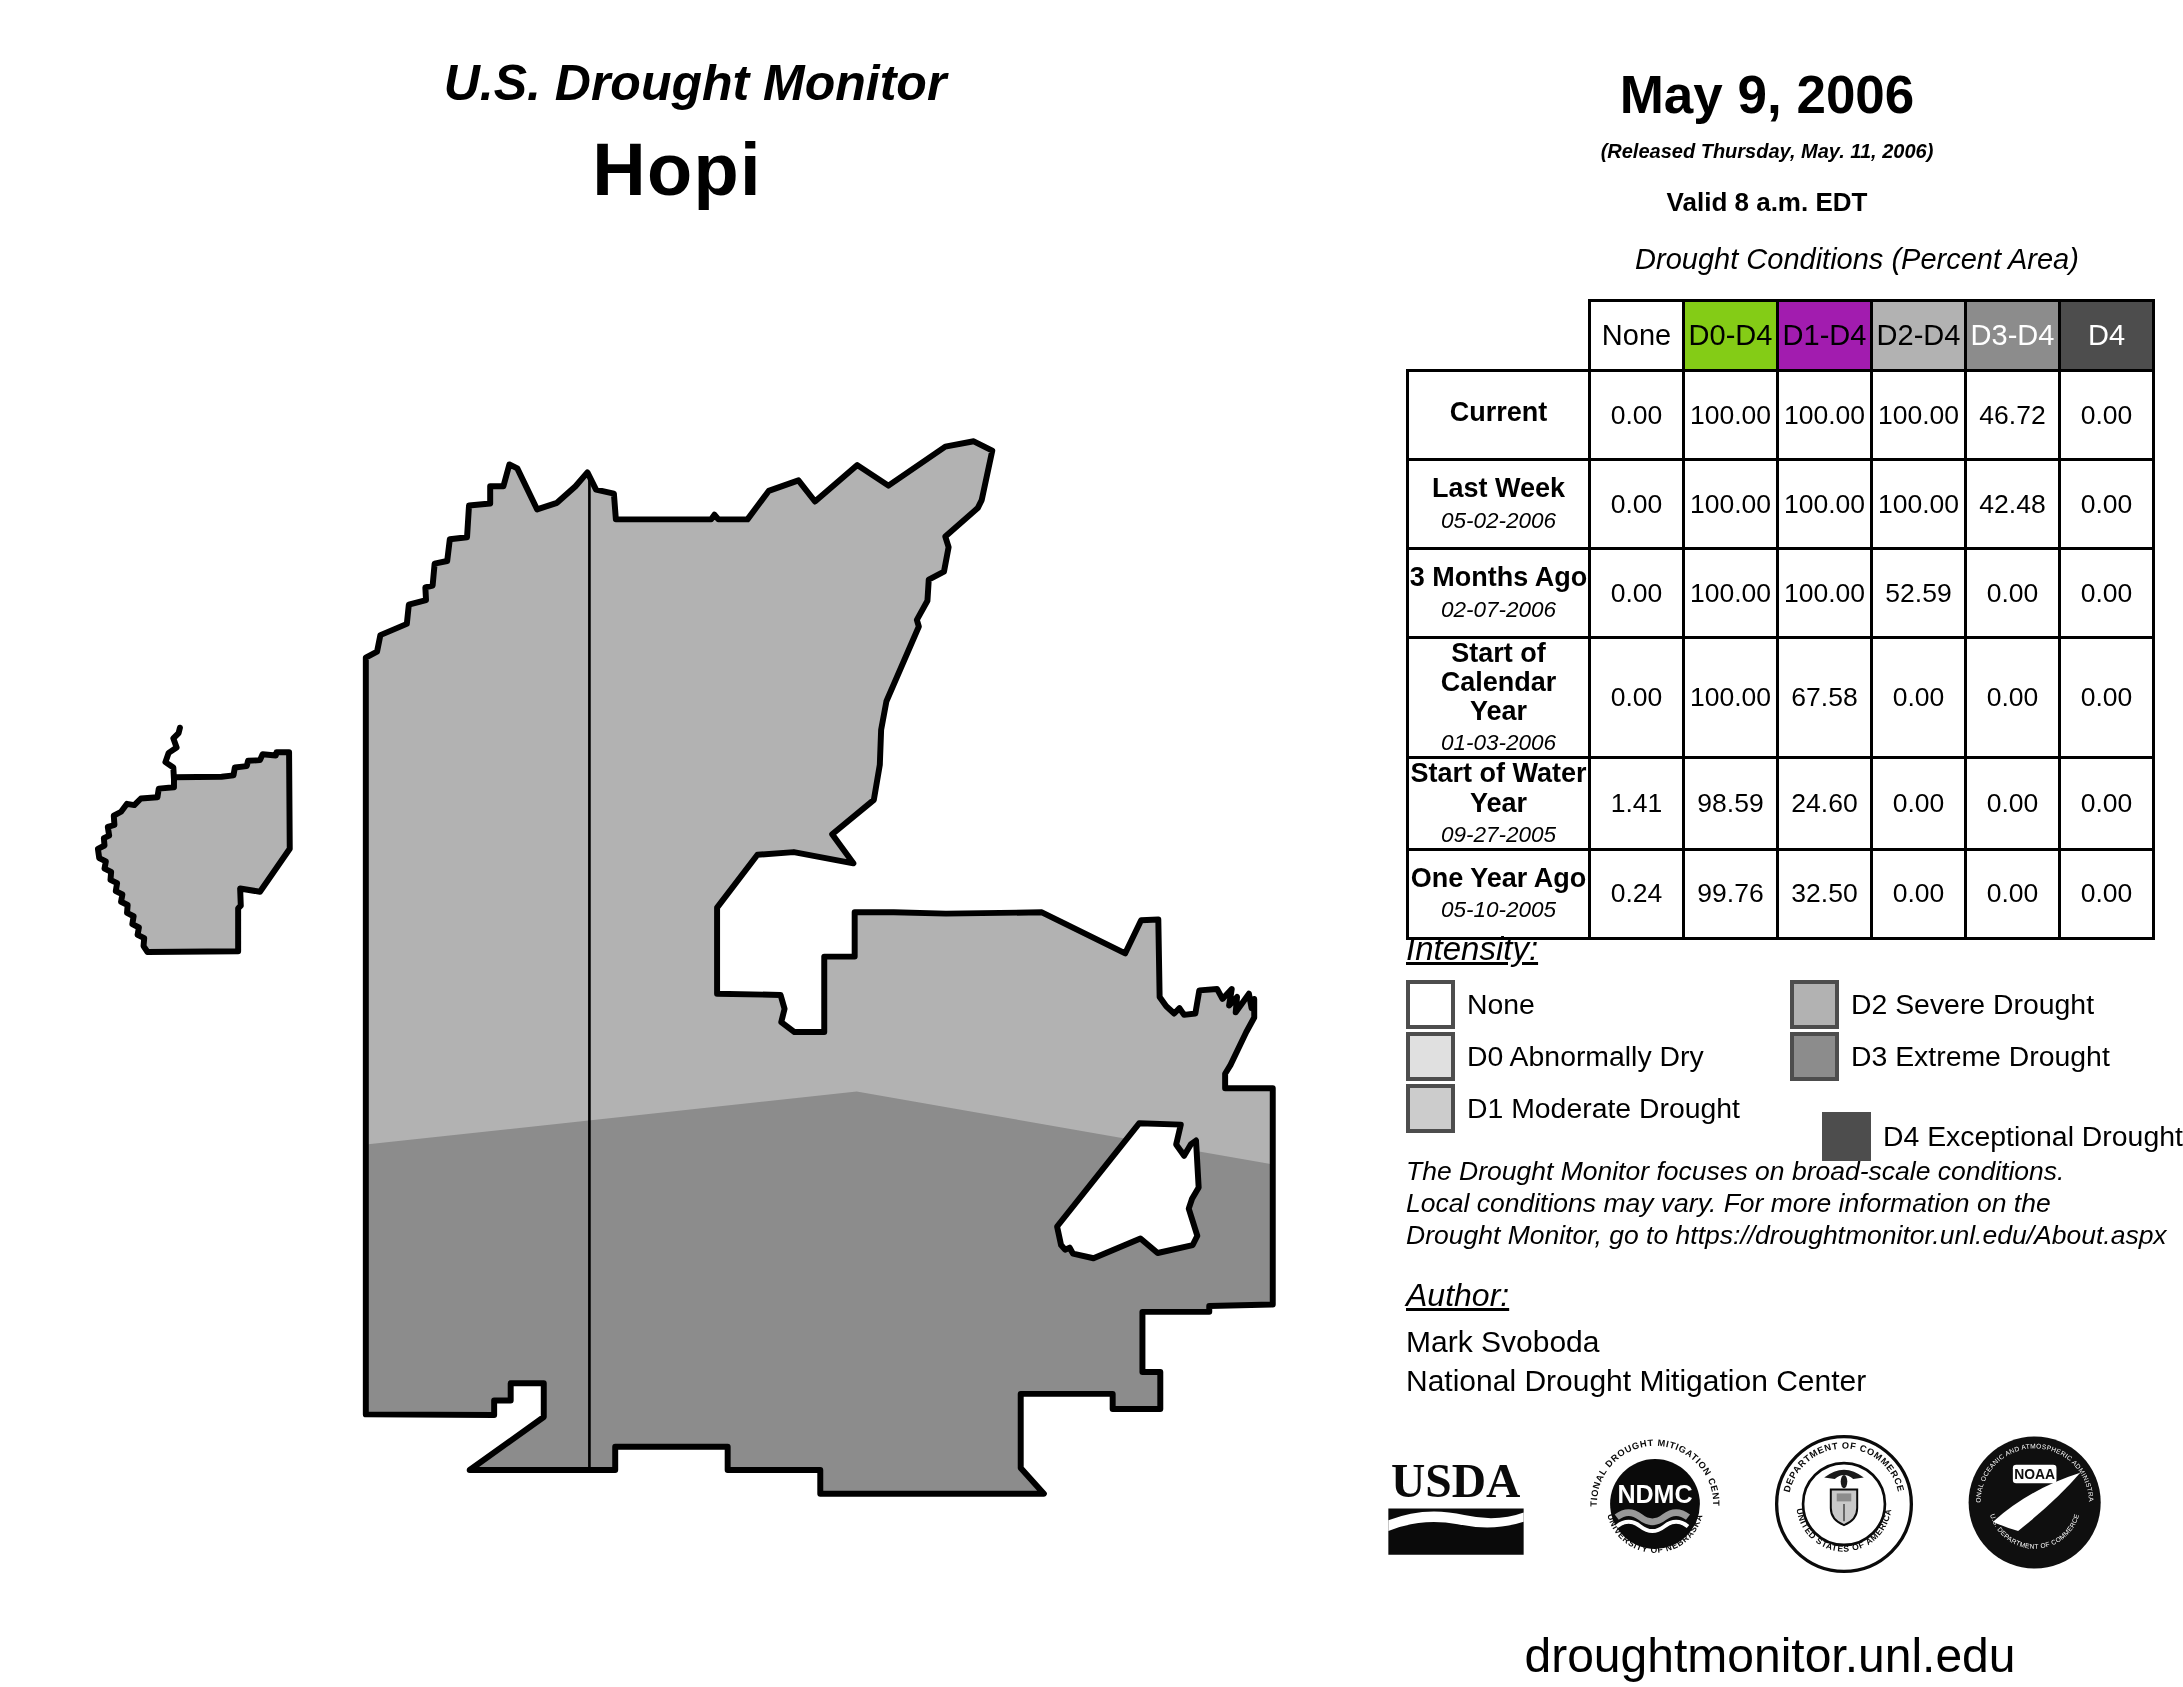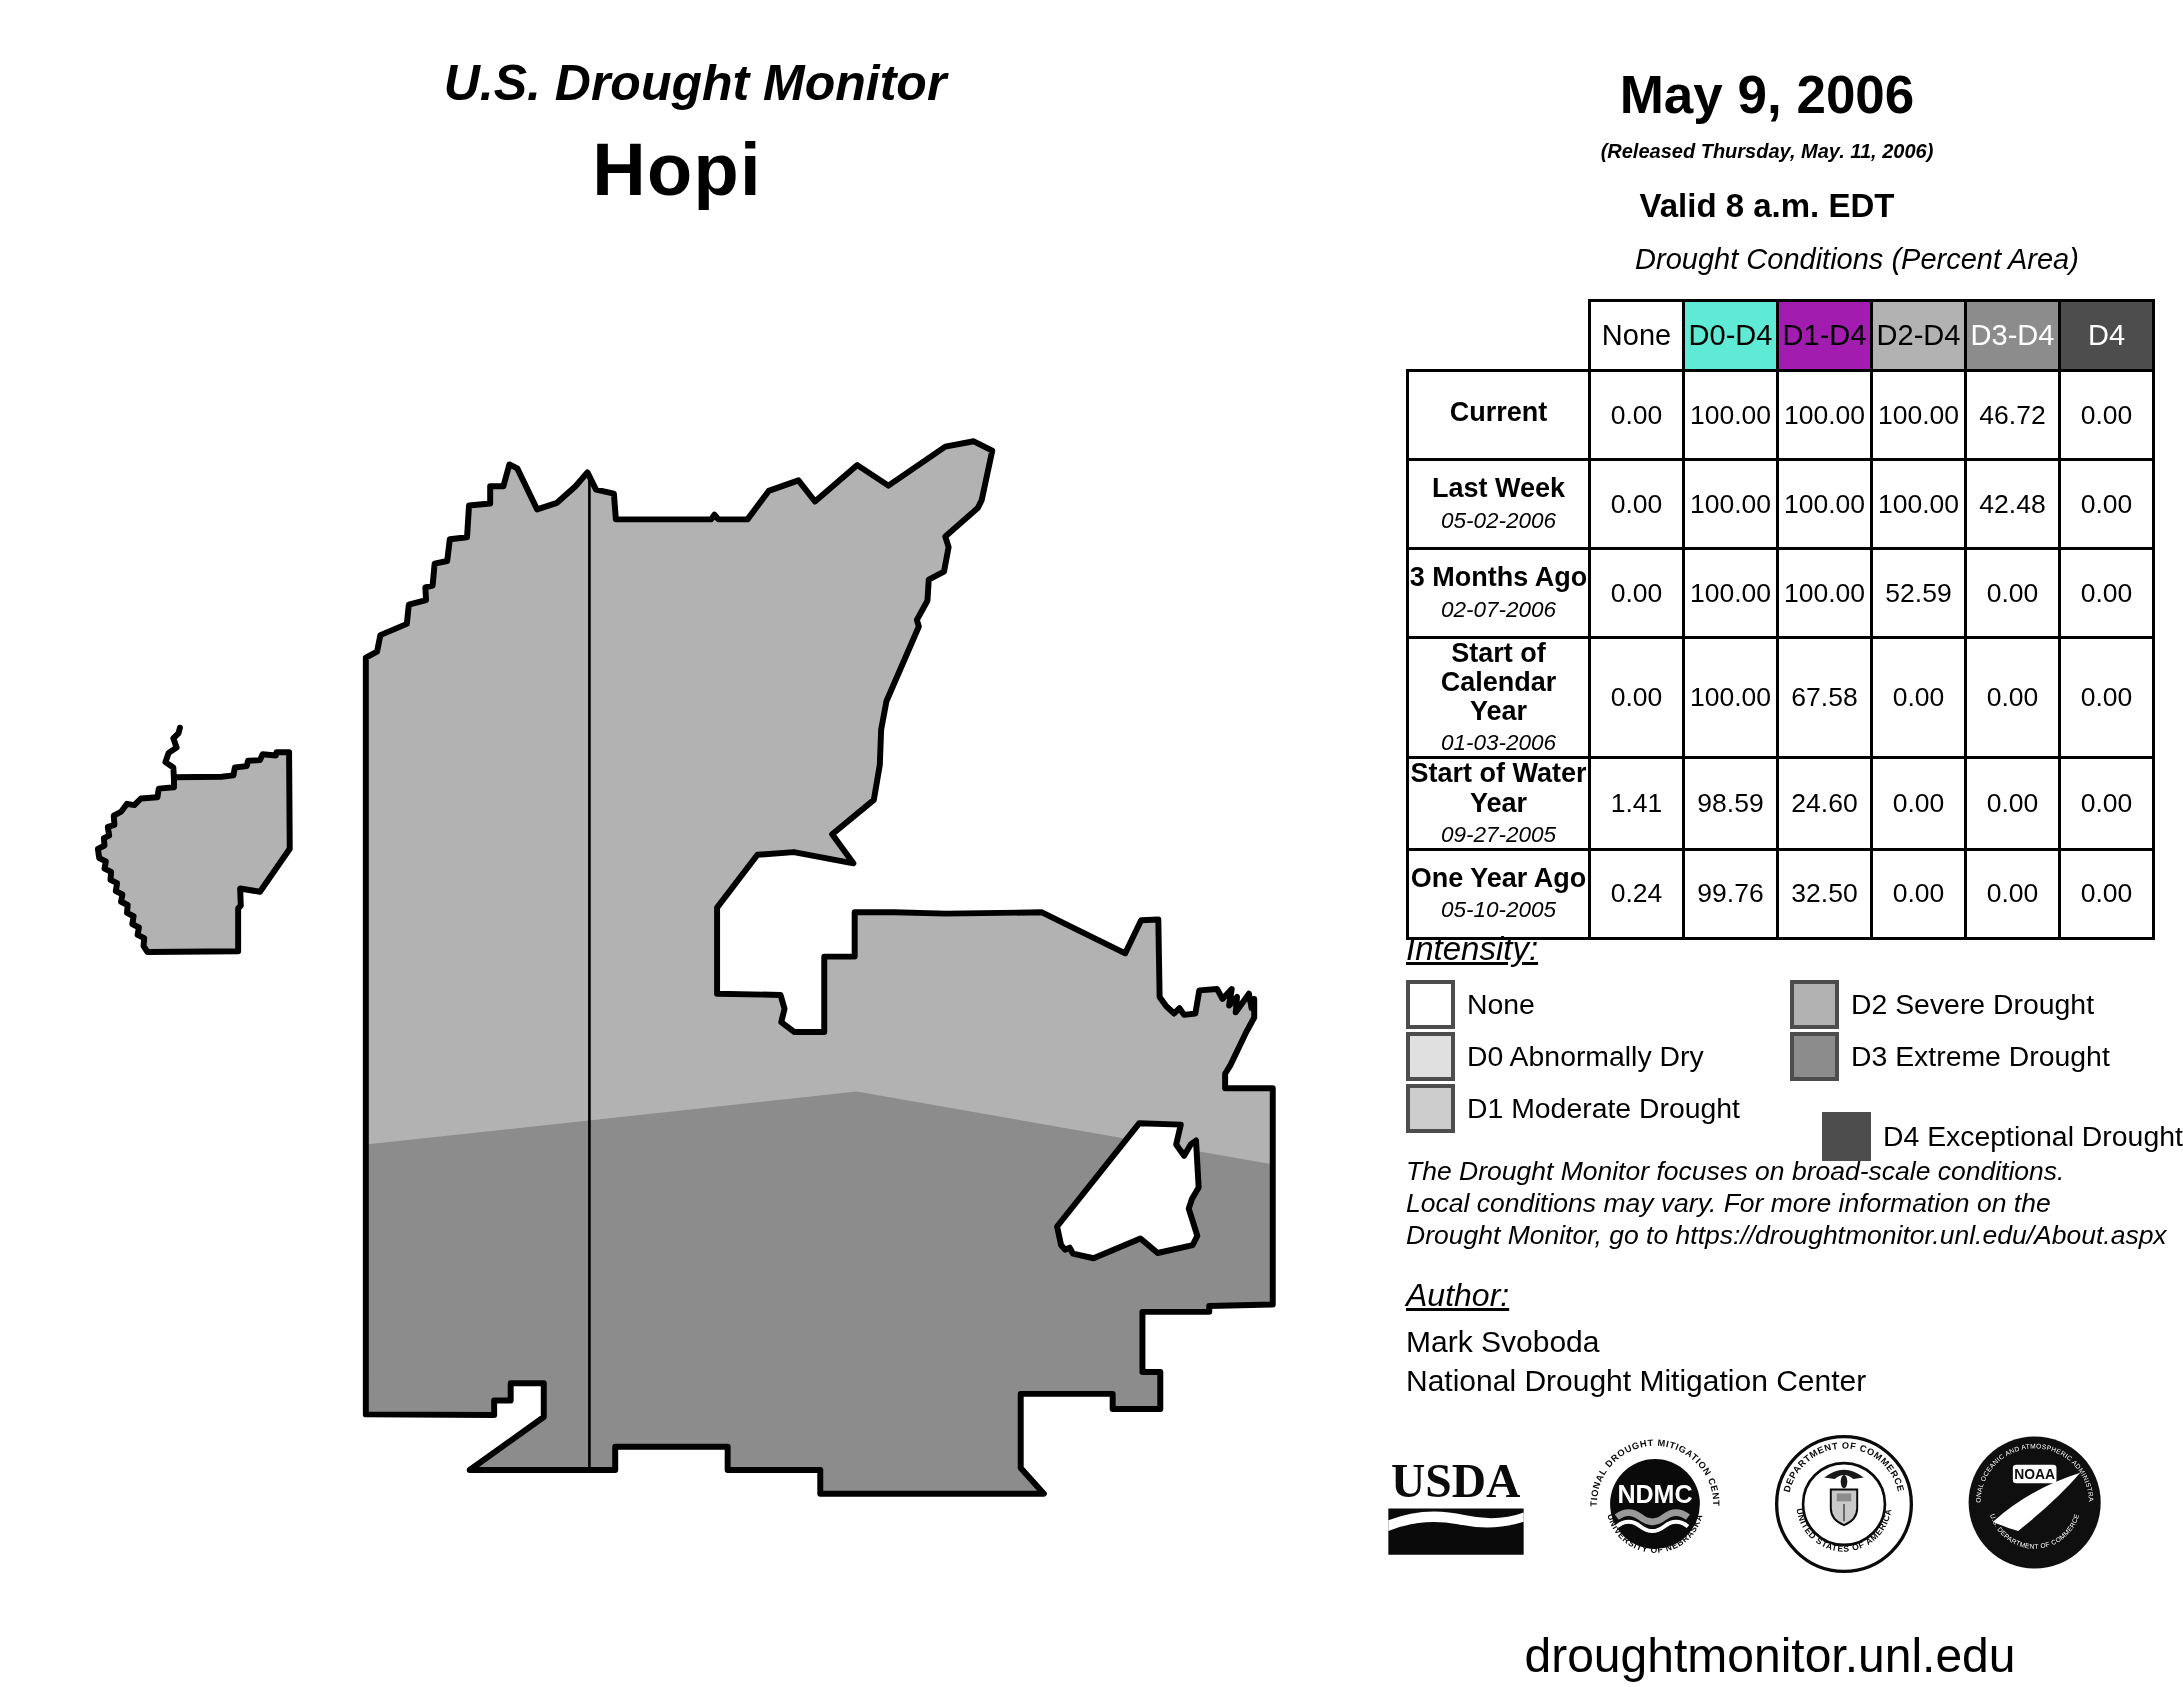--- a/index.html
+++ b/index.html
@@ -10,21 +10,21 @@
   
   .title-main{left:265px;top:54px;width:860px;text-align:center;
               font-size:50px;font-weight:bold;font-style:italic;}
   .title-area{left:247px;top:127px;width:860px;text-align:center;
               font-size:74px;font-weight:bold;letter-spacing:1.3px;}
   .date-main{left:1403px;top:64px;width:728px;text-align:center;
              font-size:53px;font-weight:bold;}
   .date-released{left:1403px;top:140px;width:728px;text-align:center;
                  font-size:20px;font-weight:bold;font-style:italic;}
   .date-valid{left:1403px;top:187px;width:728px;text-align:center;
-              font-size:33px;font-weight:bold;}
+              font-size:26px;font-weight:bold;}
   .tbl-caption{left:1585px;top:243px;width:544px;text-align:center;
                font-size:29px;font-style:italic;}
 
   
   table.dm{position:absolute;left:1406px;top:299px;border-collapse:collapse;}
   table.dm th,table.dm td{border:3.3px solid #000;padding:0;}
   table.dm th{width:91px;height:67px;font-weight:normal;font-size:29px;text-align:center;}
   table.dm th.corner{border:none;background:#fff;width:179px;}
   table.dm td.val{width:91px;height:86px;text-align:center;font-size:26.5px;background:#fff;}
   table.dm td.rowlabel{width:179px;text-align:center;background:#fff;}
@@ -118,21 +118,21 @@
 <div class="abs date-main">May 9, 2006</div>
 <div class="abs date-released">(Released Thursday, May. 11, 2006)</div>
 <div class="abs date-valid">Valid 8 a.m. EDT</div>
 <div class="abs tbl-caption">Drought Conditions (Percent Area)</div>
 
 <table class="dm">
   <tbody>
       <tr>
     <th class="corner"></th>
     <th style="background-color: rgb(255, 255, 255); color: rgb(0, 0, 0);">None</th>
-    <th style="background-color: #5eead4; color: rgb(0, 0, 0);">D0-D4</th>
+    <th style="background-color: #84cc16; color: rgb(0, 0, 0);">D0-D4</th>
     <th style="background-color: #a21caf; color: rgb(0, 0, 0);">D1-D4</th>
     <th style="background-color: rgb(178, 178, 178); color: rgb(0, 0, 0);">D2-D4</th>
     <th style="background-color: rgb(140, 140, 140); color: rgb(255, 255, 255);">D3-D4</th>
     <th style="background-color: rgb(77, 77, 77); color: rgb(255, 255, 255);">D4</th>
   </tr>
 
   <tr>
     <td class="rowlabel">
       <div class="rl">Current</div>
       <div class="rd"></div>

